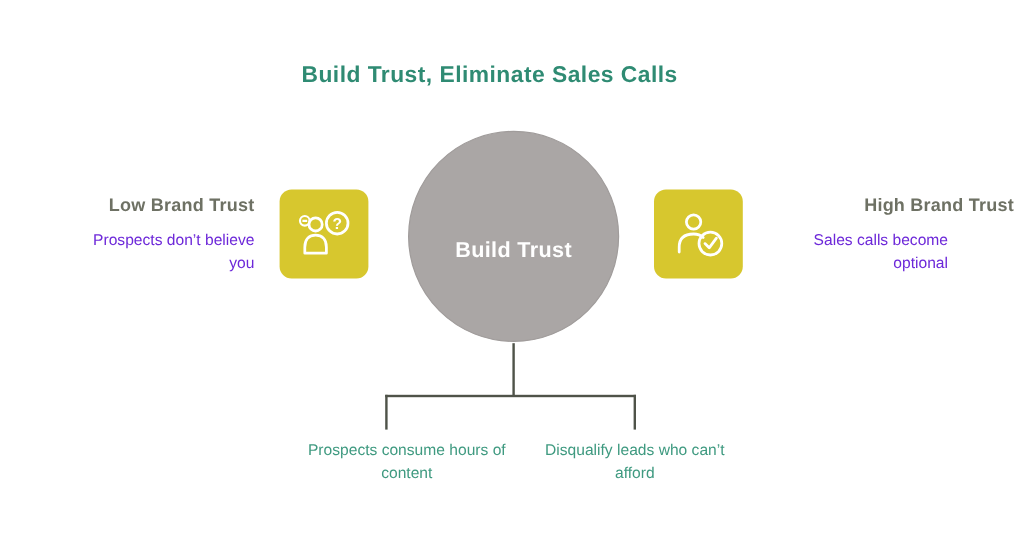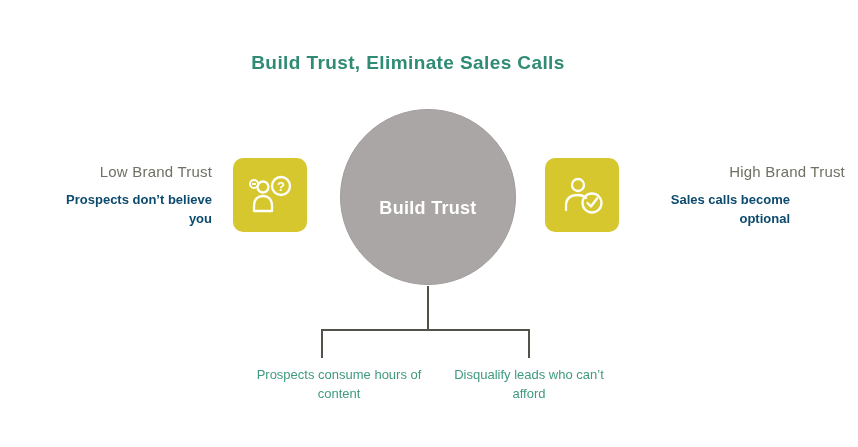--- a/index.html
+++ b/index.html
@@ -19,30 +19,29 @@
     top: 52px; left: 0; width: 816px;
     text-align: center;
     font-size: 19px;
     font-weight: bold;
     letter-spacing: 0.4px;
     color: #2f8b73;
   }
   .heading {
     position: absolute;
     font-size: 15px;
-    font-weight: normal;
+    font-weight: bold;
     color: #6e7164;
     letter-spacing: 0.2px;
   }
   .body-text {
     position: absolute;
     font-size: 13px;
-    color: #0c4a6e;
+    color: #6d28d9;
     line-height: 1.45;
-    font-weight: bold;
   }
   .heading-left, .body-left { text-align: right; }
   .heading-right, .body-right { text-align: right; }
   .icon-box {
     position: absolute;
     width: 74px; height: 74px;
     background: #d7c72e;
     border-radius: 10px;
     display: flex;
     align-items: center;

